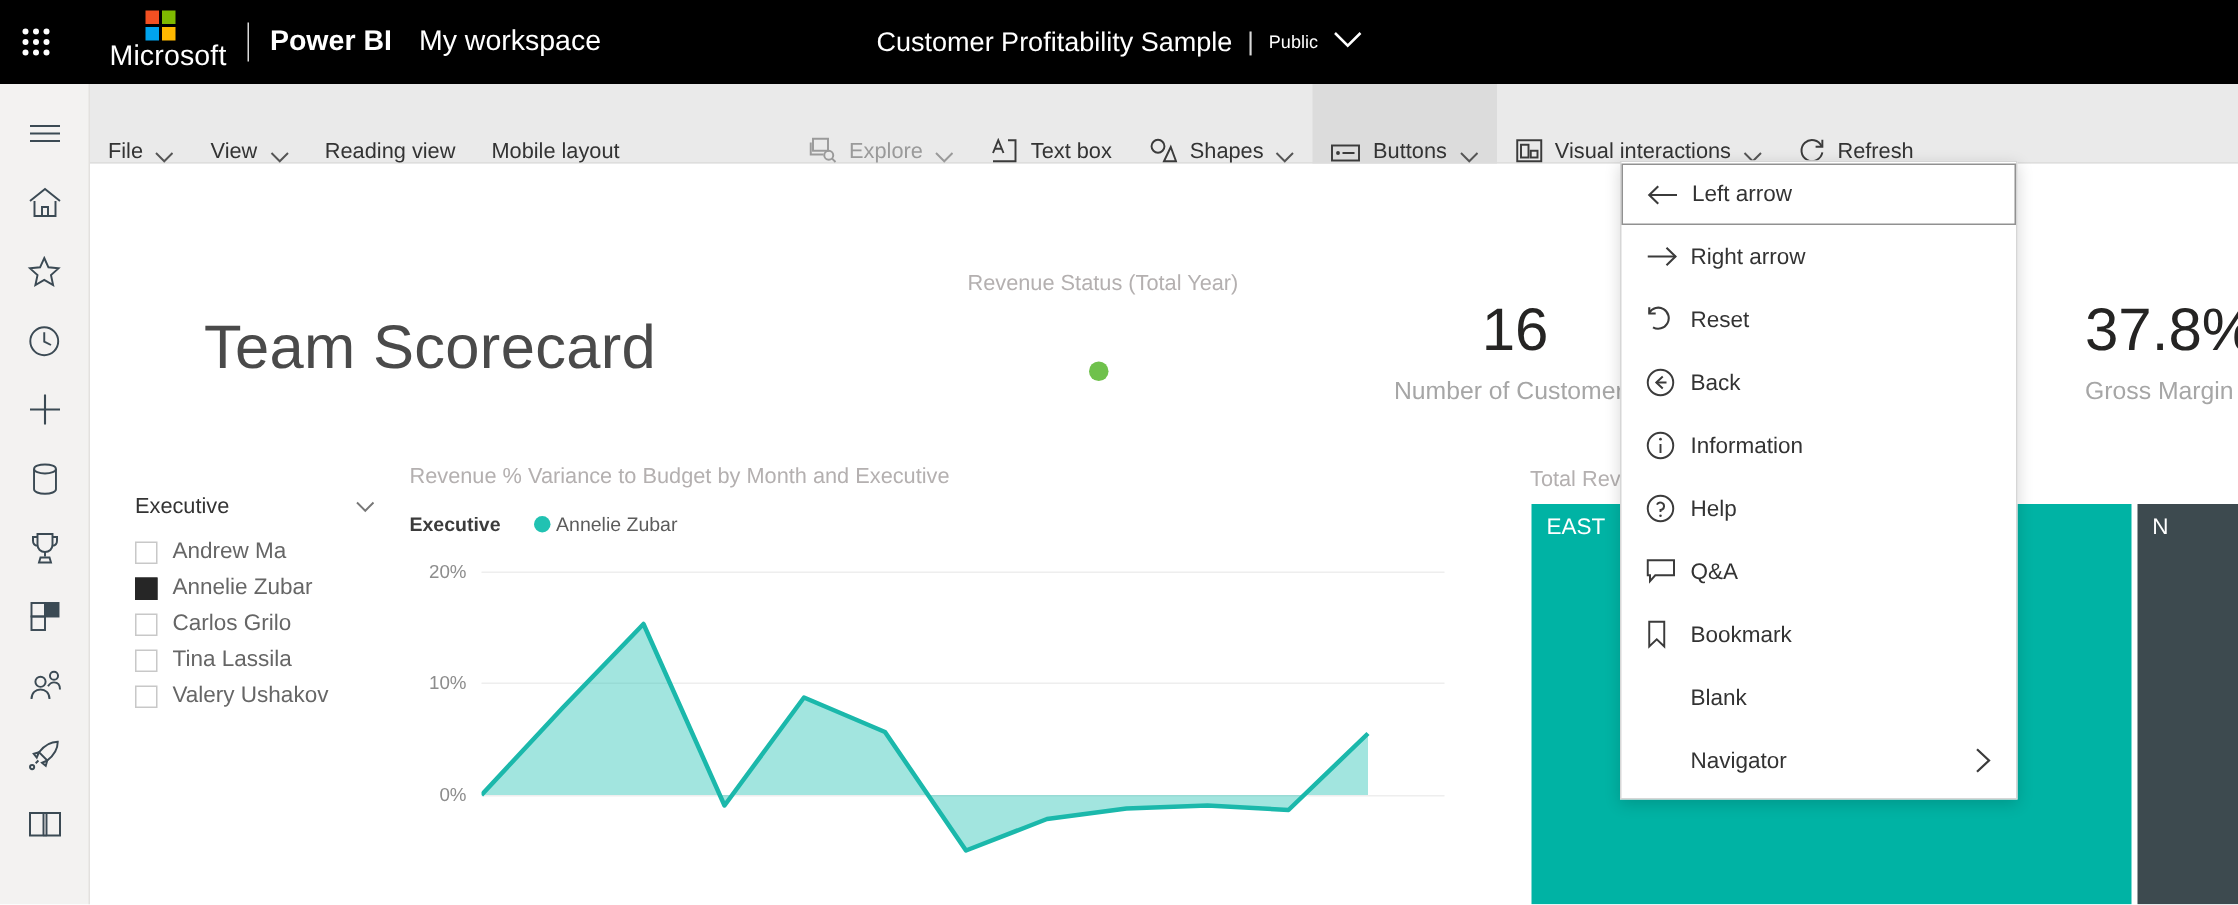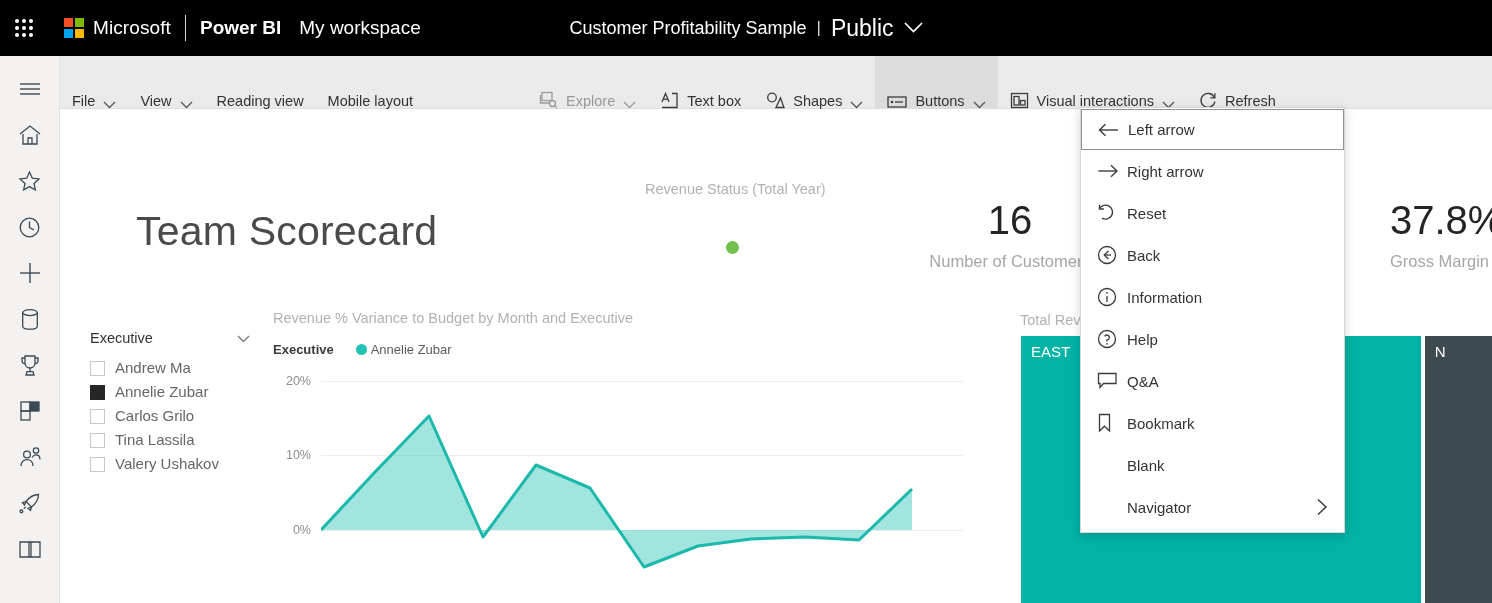--- a/index.html
+++ b/index.html
@@ -19,40 +19,40 @@
   }
   .waffle {
     width: 48px; height: 56px; display: flex; align-items: center;
     justify-content: center; cursor: pointer;
   }
   .waffle-grid {
     display: grid; grid-template-columns: repeat(3, 4px);
     grid-template-rows: repeat(3, 4px); gap: 3px;
   }
   .waffle-grid i { width: 4px; height: 4px; background: #fff; border-radius: 50%; display: block; }
-  .ms-logo-wrap { display: flex; align-items: center; margin-left: 16px; }
+  .ms-logo-wrap { display: flex; align-items: center; margin-left: 16px; flex-direction: column; }
   .ms-squares { display: grid; grid-template-columns: repeat(2, 9px); grid-template-rows: repeat(2, 9px); gap: 2px; }
   .ms-squares i { display: block; width: 9px; height: 9px; }
   .ms-squares i:nth-child(1) { background: #f25022; }
   .ms-squares i:nth-child(2) { background: #7fba00; }
   .ms-squares i:nth-child(3) { background: #00a4ef; }
   .ms-squares i:nth-child(4) { background: #ffb900; }
   .ms-name { font-size: 19px; margin-left: 9px; color: #fff; font-weight: 400; letter-spacing: .1px;}
   .vdiv { width: 1px; height: 26px; background: #ffffff; margin: 0 14px; opacity: .85; }
   .pbi-name { font-size: 19px; font-weight: bold; color: #fff; }
   .ws-name { font-size: 19px; color: #fff; margin-left: 18px; font-weight: 400; }
   .title-center {
     position: absolute; left: 0; right: 0; top: 0; height: 56px;
     display: flex; align-items: center; justify-content: center;
     pointer-events: none;
   }
   .title-center > * { pointer-events: auto; }
   .rep-title { font-size: 18px; color: #fff; }
   .title-sep { margin: 0 10px; color: #d8d8d8; font-size: 17px; }
-  .rep-vis { font-size: 23px; color: #fff; }
+  .rep-vis { font-size: 12px; color: #fff; }
   .chev-sm { margin-left: 10px; display: inline-block; }
 
   
   .leftrail {
     position: absolute; top: 56px; left: 0; width: 60px; height: 547px;
     background: #f3f2f1; border-right: 1px solid #e3e1df;
     display: flex; flex-direction: column; align-items: center;
     padding-top: 10px;
   }
   .rail-item {

